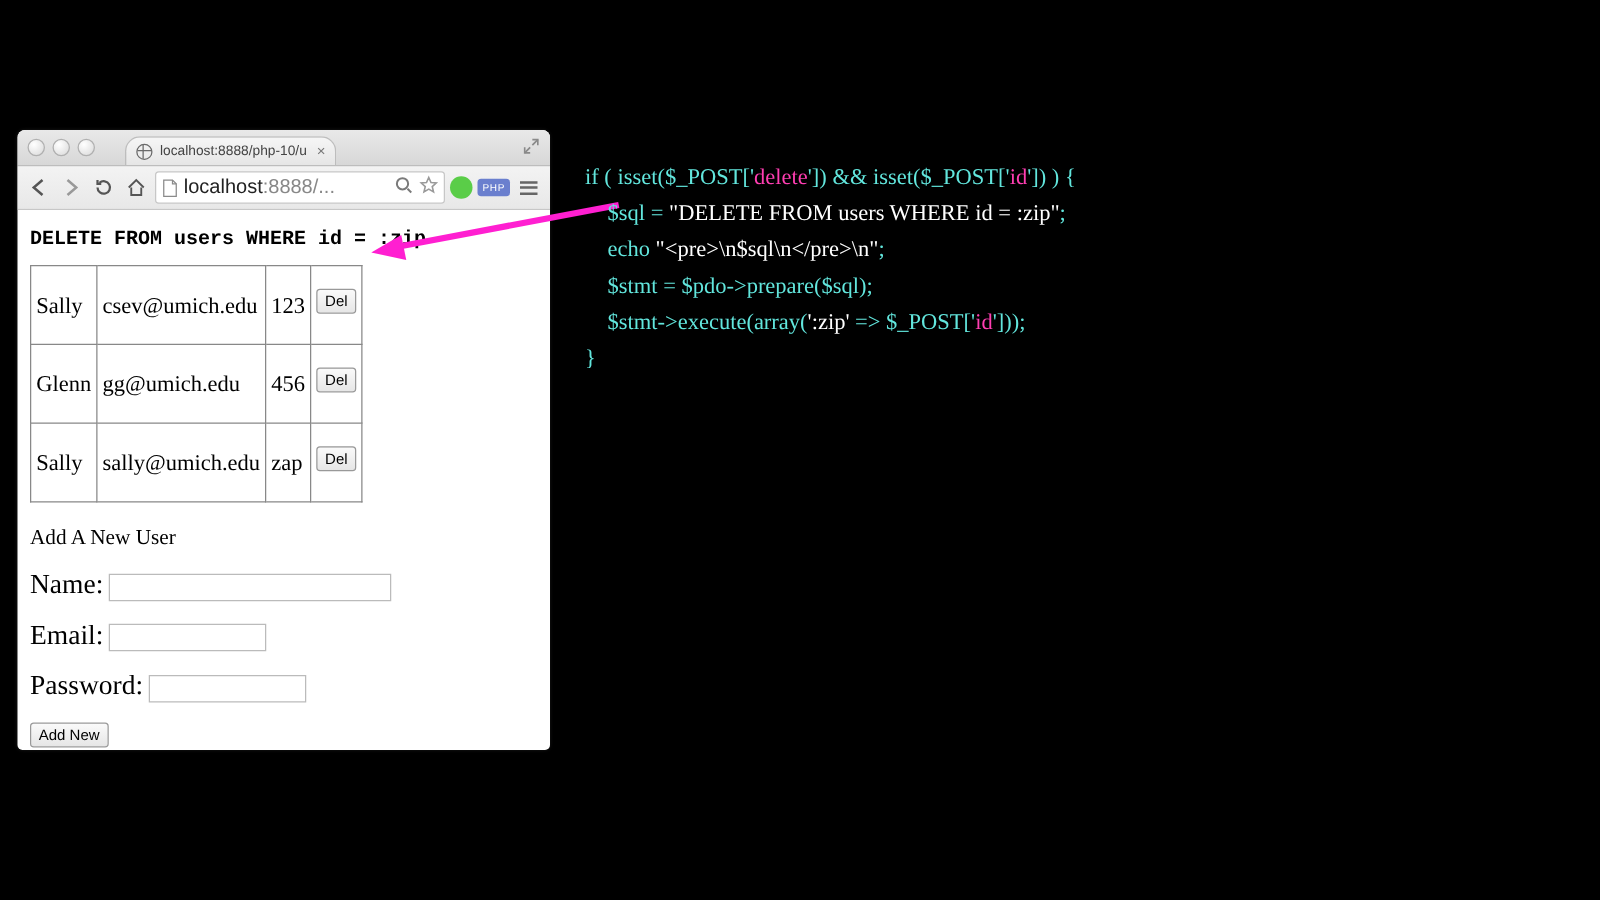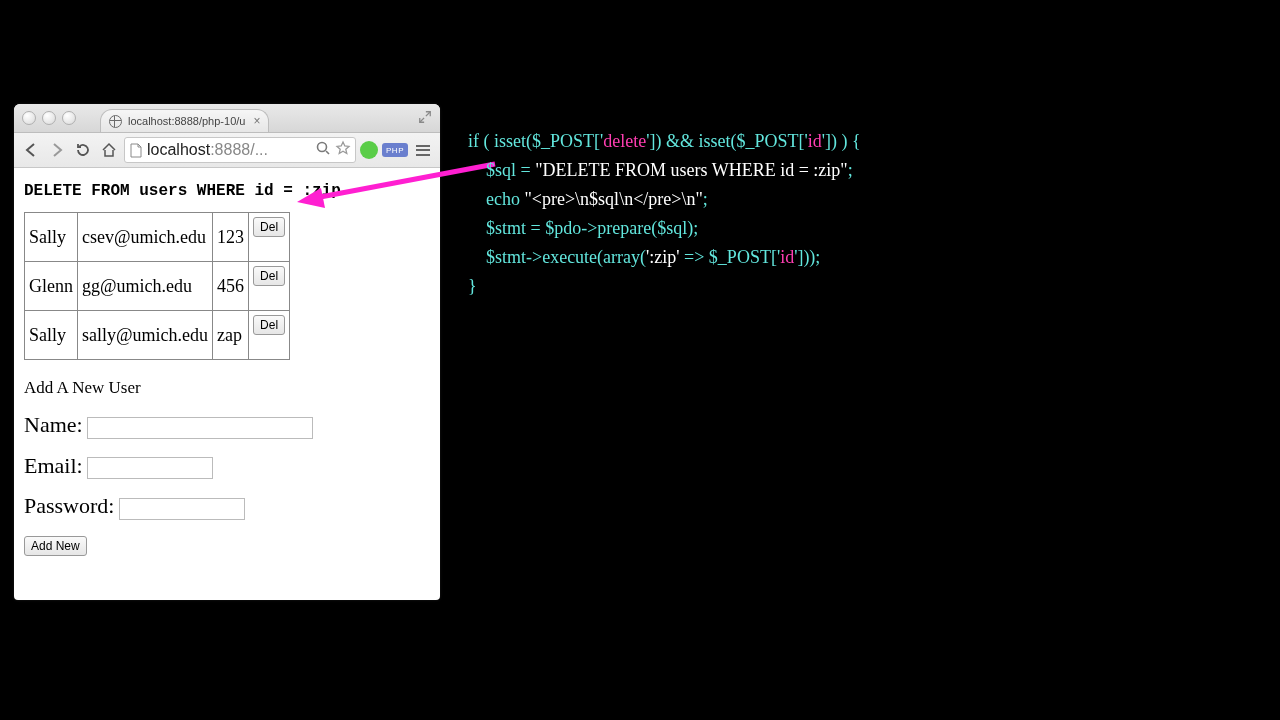--- a/index.html
+++ b/index.html
@@ -136,21 +136,21 @@
     border-collapse: collapse;
     border: 1px solid #888;
   }
   table.users td {
     border: 1px solid #888;
     padding: 10px 4px;
     font-size: 18px;
     vertical-align: middle;
   }
   table.users td.btncell {
-    padding: 2px 4px 24px 4px;
+    padding: 16px 4px 24px 4px;
     vertical-align: top;
   }
   .del-btn, .addnew-btn {
     font-family: Arial, sans-serif;
     font-size: 12px;
     padding: 2px 6px;
     border: 1px solid #999;
     border-radius: 3px;
     background: linear-gradient(#fafafa, #e6e6e6);
     color:#000;

